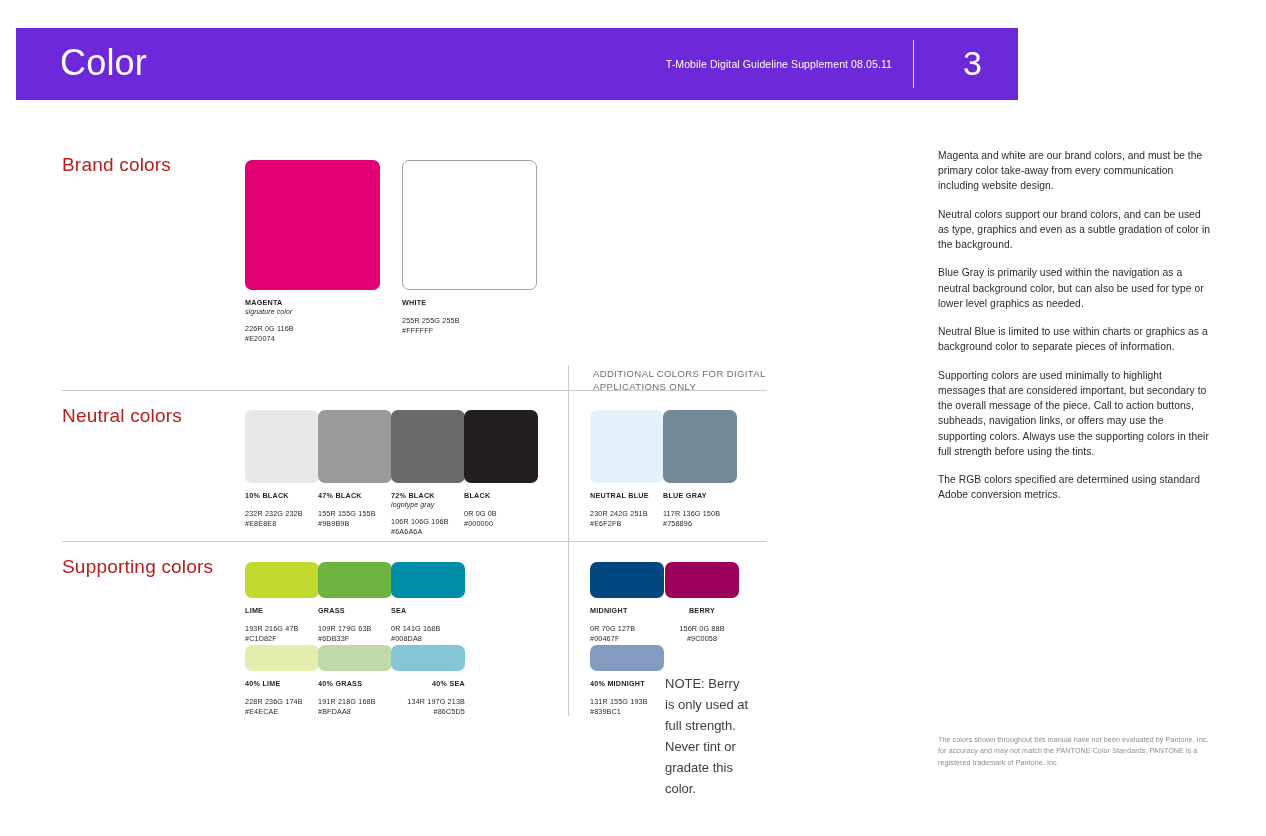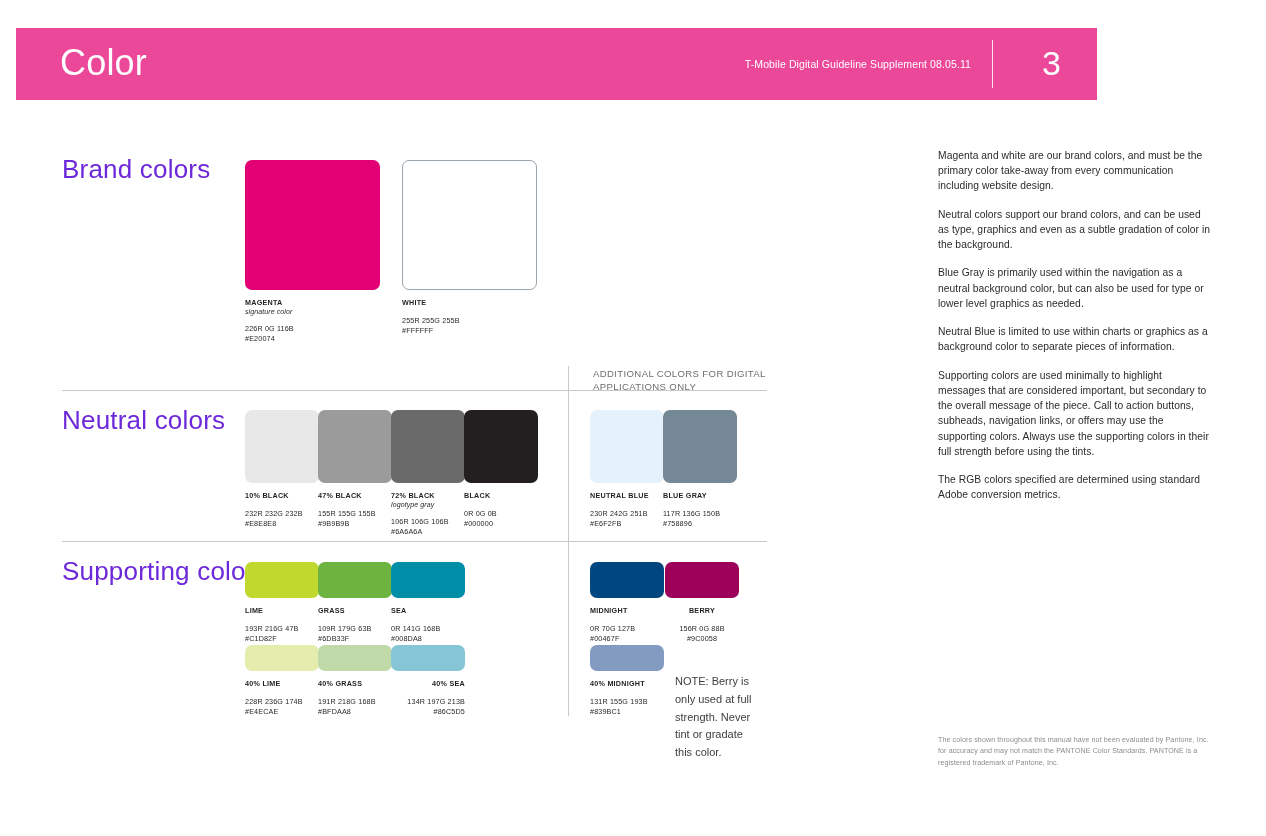--- a/index.html
+++ b/index.html
@@ -14,23 +14,23 @@
     color: #231f20;
     position: relative;
     overflow: hidden;
   }
 
   
   .header-bar {
     position: absolute;
     left: 16px;
     top: 28px;
-    width: 1081px;
+    width: 1002px;
     height: 72px;
-    background: #ec4899;
+    background: #6d28d9;
   }
   .page-title {
     position: absolute;
     left: 44px;
     top: 50%;
     transform: translateY(-52%);
     color: #ffffff;
     font-size: 36px;
     font-weight: 400;
     letter-spacing: 0.2px;
@@ -63,23 +63,23 @@
     transform: translateY(-52%);
     color: #ffffff;
     font-size: 34px;
     font-weight: 400;
     line-height: 1;
   }
 
   
   .section-title {
     position: absolute;
-    font-size: 26px;
+    font-size: 19px;
     font-weight: 400;
-    color: #6d28d9;
+    color: #b91c1c;
     letter-spacing: 0.2px;
     white-space: nowrap;
   }
   .hrule {
     position: absolute;
     height: 1px;
     background: #c9c9c9;
   }
   .vrule {
     position: absolute;
@@ -128,25 +128,24 @@
     font-size: 9.6px;
     line-height: 1.35;
     color: #6e6e6e;
     letter-spacing: 0.35px;
     width: 210px;
   }
 
   
   .note-block {
     position: absolute;
-    font-size: 11px;
+    font-size: 13px;
     line-height: 1.62;
     color: #3d3d3d;
     width: 86px;
-    margin-left: 10px;
   }
 
   
   .copy-col {
     position: absolute;
     left: 938px;
     top: 148px;
     width: 274px;
   }
   .copy-col p {

